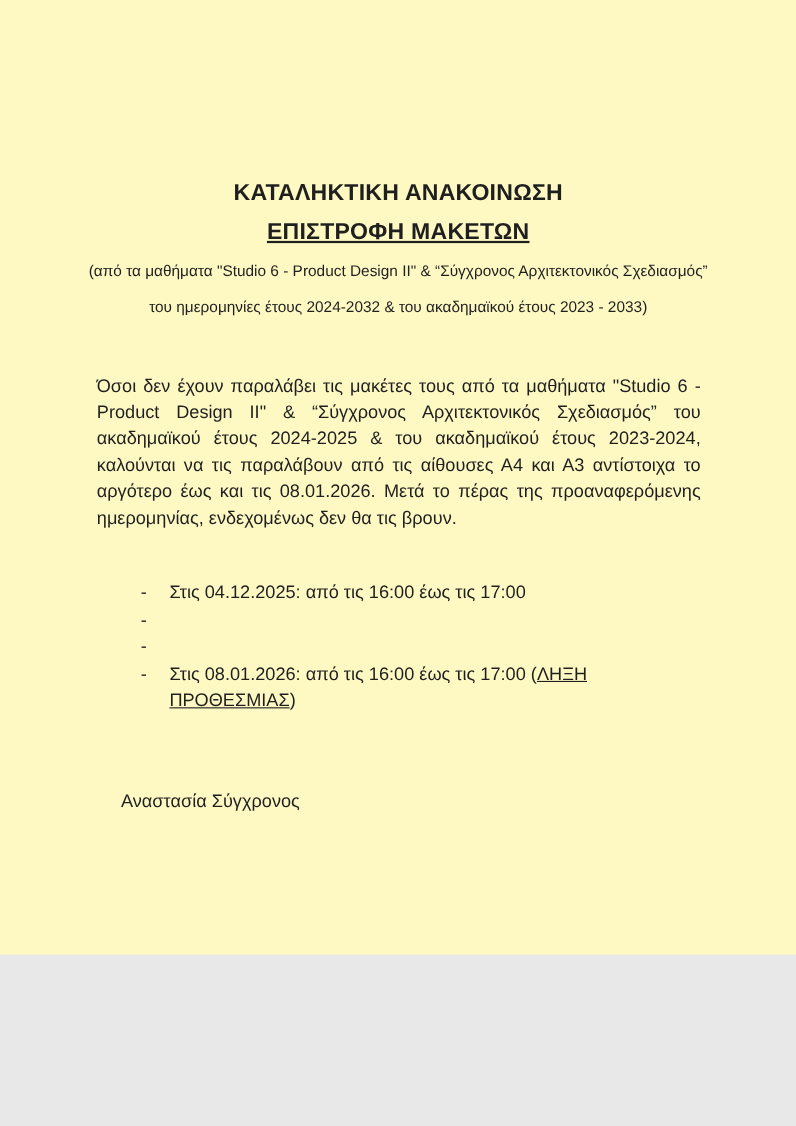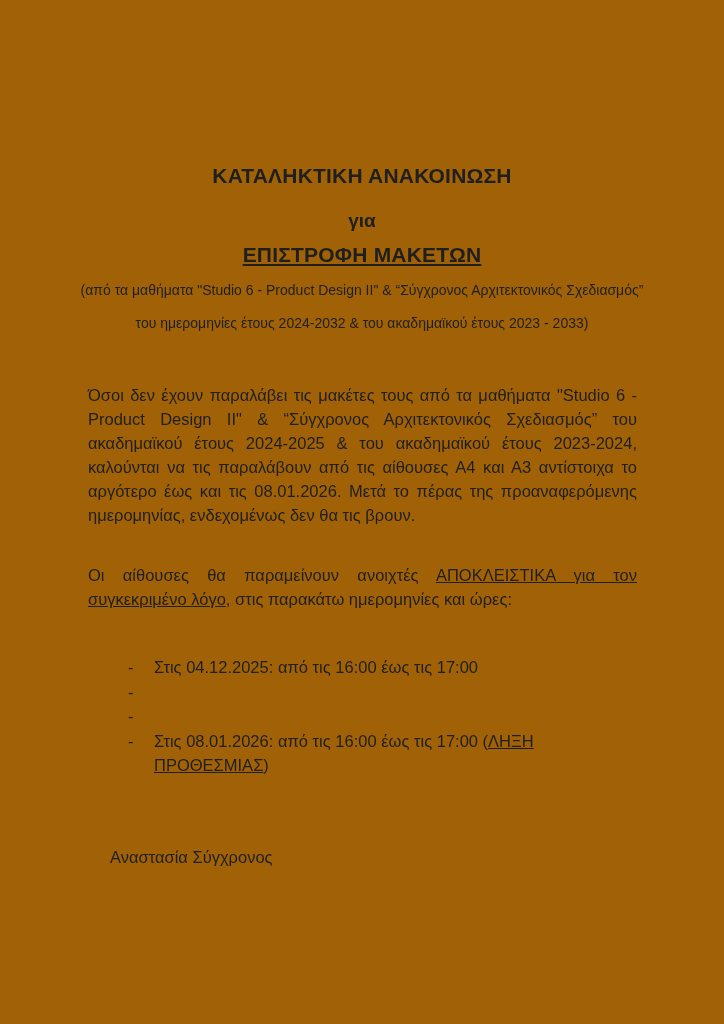--- a/index.html
+++ b/index.html
@@ -3,23 +3,23 @@
 <meta charset="utf-8">
 <style>
   html, body {
     margin: 0;
     padding: 0;
     background: #e8e8e8;
   }
   .page {
     position: relative;
     width: 724px;
-    height: 1024px;
+    height: 868px;
     margin: 0 auto;
-    background: #a16207;
+    background: #fef9c3;
     color: #1f1f1f;
     font-family: "Liberation Sans", "DejaVu Sans", sans-serif;
     overflow: hidden;
     box-sizing: border-box;
   }
   .doc-header {
     padding-top: 163px;
     text-align: center;
   }
   .title {
@@ -80,31 +80,29 @@
   .b { font-weight: 400; }
   .u { text-decoration: underline; }
 </style>
 </head>
 <body>
 
 <div class="page">
 
   <header class="doc-header">
     <h1 class="title">ΚΑΤΑΛΗΚΤΙΚΗ ΑΝΑΚΟΙΝΩΣΗ</h1>
-    <div class="title-mid">για</div>
     <h2 class="title title-bottom">ΕΠΙΣΤΡΟΦΗ ΜΑΚΕΤΩΝ</h2>
     <div class="subtitle subtitle-1"><span>(από τα μαθήματα "</span><span class="b">Studio 6 - Product Design II</span><span>" &amp; </span><span class="b">“Σύγχρονος Αρχιτεκτονικός Σχεδιασμός”</span></div>
     <div class="subtitle subtitle-2"><span>του ημερομηνίες έτους </span><span class="b">2024-2032</span><span> &amp; του ακαδημαϊκού έτους </span><span class="b">2023 - 2033</span><span>)</span></div>
   </header>
 
   <main class="doc-main">
 
     <p class="para para-1"><span>Όσοι δεν έχουν παραλάβει τις μακέτες τους από τα μαθήματα "</span><span class="b">Studio 6 - Product Design II</span><span>" &amp; </span><span class="b">“Σύγχρονος Αρχιτεκτονικός Σχεδιασμός”</span><span> του ακαδημαϊκού έτους 2024-2025 &amp; του ακαδημαϊκού έτους 2023-2024, καλούνται να τις παραλάβουν από τις αίθουσες </span><span class="b">Α4</span><span> και </span><span class="b">Α3</span><span> αντίστοιχα </span><span class="b">το αργότερο έως και τις 08.01.2026</span><span>. Μετά το πέρας της προαναφερόμενης ημερομηνίας, ενδεχομένως δεν θα τις βρουν.</span></p>
 
-    <p class="para para-2"><span>Οι αίθουσες θα παραμείνουν ανοιχτές </span><span class="b u">ΑΠΟΚΛΕΙΣΤΙΚΑ για τον συγκεκριμένο λόγο</span><span>, στις παρακάτω ημερομηνίες και ώρες:</span></p>
 
     <ul class="schedule">
       <li class="schedule-item">
         <span class="dash">-</span>
         <span class="li-text"><span>Στις </span><span class="b">04.12.2025</span><span>: από τις </span><span class="b">16:00</span><span> έως τις </span><span class="b">17:00</span></span>
       </li>
       <li class="schedule-item">
         <span class="dash">-</span>
       </li>
       <li class="schedule-item">

